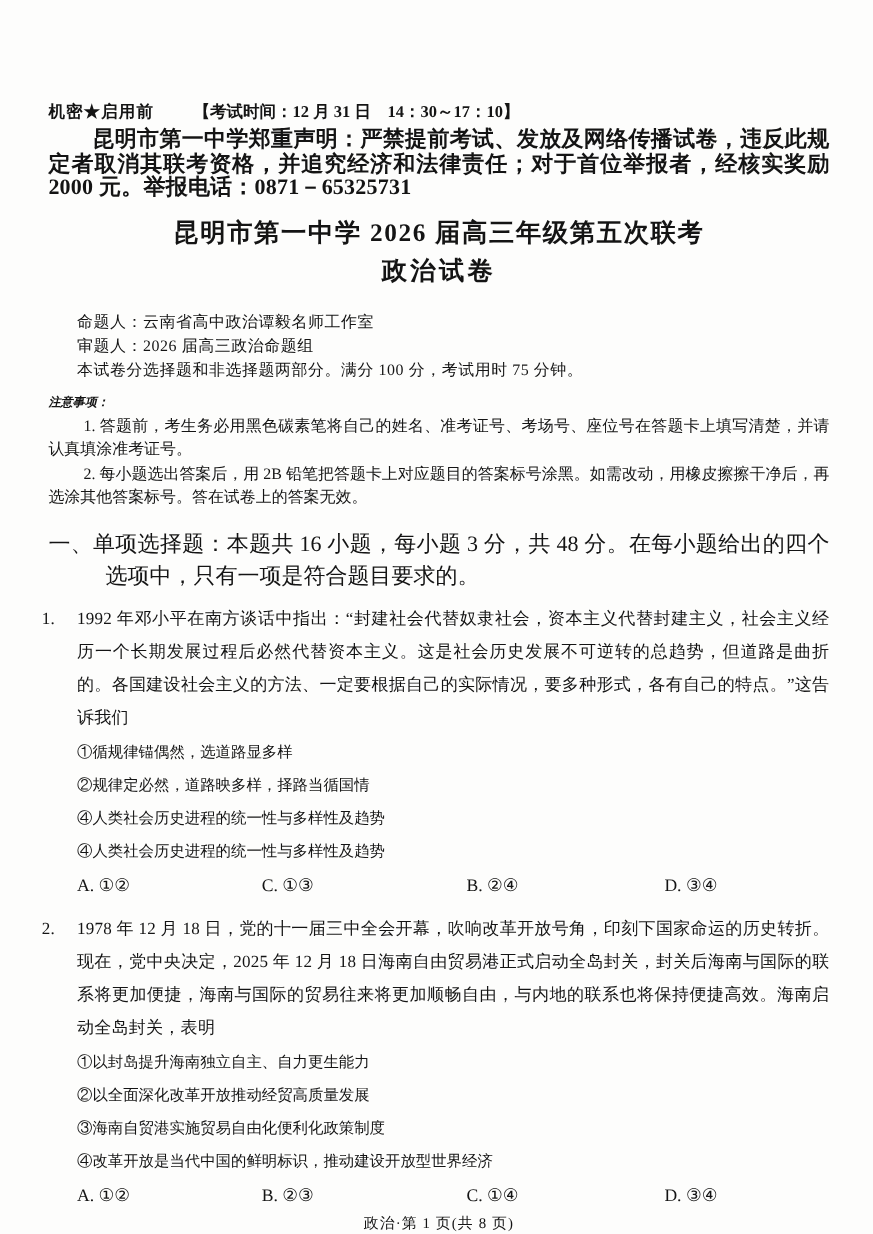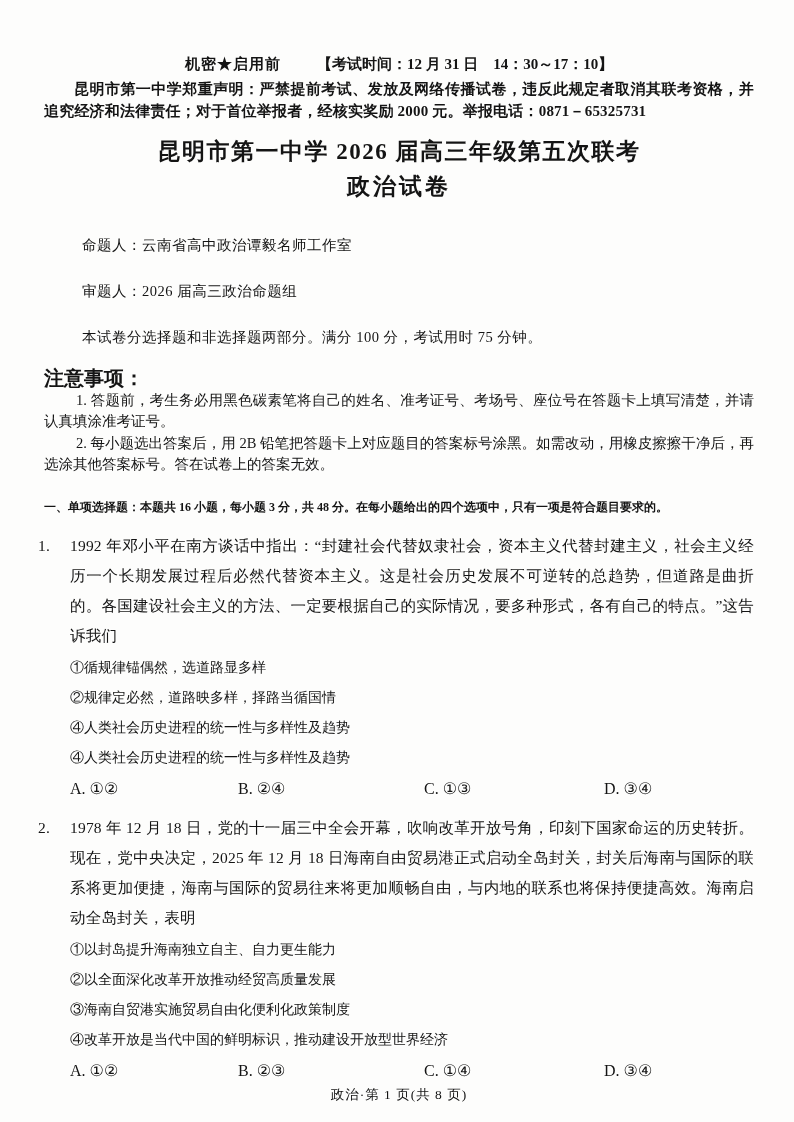--- a/index.html
+++ b/index.html
@@ -1,15 +1,15 @@
 <!DOCTYPE html>
 <html><head>
 <meta charset="utf-8">
 <style>
-  * { box-sizing: border-box; justify-content: center; }
+  * { box-sizing: border-box; }
   html, body { margin: 0; padding: 0; background: #ffffff; }
   .page {
     position: relative;
     width: 794px;
     height: 1122px;
     margin: 0 auto;
     background: #fdfdfc;
     color: #141414;
     font-family: "Liberation Serif", "DejaVu Serif", serif;
     padding: 92px 40px 42px 44px;
@@ -23,21 +23,21 @@
     align-items: baseline;
     font-size: 15px;
     font-weight: 700;
     line-height: 21px;
     white-space: nowrap;
   }
   .topline .secrecy { margin-right: 36px; letter-spacing: 1px; }
   
   .decl {
     margin: 4px 0 0;
-    font-size: 15px;
+    font-size: 20px;
     line-height: 21.5px;
     text-indent: 2em;
     text-align: justify;
     font-weight: 600;
     letter-spacing: 0.2px;
   }
   
   .title {
     margin: 15px 0 0;
     text-align: center;
@@ -49,45 +49,46 @@
   .subtitle {
     margin: 5px 0 20px;
     text-align: center;
     font-size: 23px;
     font-weight: 700;
     letter-spacing: 3px;
     line-height: 30px;
   }
   
   .meta {
-    margin: 12px;
+    margin: 0;
     padding-left: 26px;
     font-size: 14.5px;
     line-height: 22px;
     letter-spacing: 0.5px;
   }
   
   .notice-head {
     margin: 8px 0 2px;
-    font-size: 20px;
+    font-size: 11px;
     font-weight: 700;
     line-height: 20px;
+    font-style: italic;
   }
   .notice-item {
     margin: 0 0 1px;
     font-size: 14.5px;
     line-height: 21px;
     text-indent: 2.2em;
     text-align: justify;
   }
   
   .section-head {
     margin: 17px 0 0;
-    font-size: 12px;
-    font-weight: 700;
+    font-size: 20px;
+    font-weight: 400;
     line-height: 29px;
     padding-left: 52px;
     text-indent: -52px;
     text-align: justify;
   }
   
   .question { margin-top: 9px; }
   .stem {
     position: relative;
     margin: 0;
@@ -155,22 +156,22 @@
       <span>1992 年邓小平在南方谈话中指出：“封建社会代替奴隶社会，资本主义代替封建主义，社会主义经历一个长期发展过程后必然代替资本主义。这是社会历史发展不可逆转的总趋势，但道路是曲折的。各国建设社会主义的方法、一定要根据自己的实际情况，要多种形式，各有自己的特点。”这告诉我们</span>
     </p>
     <ul class="statements">
       <li>①循规律锚偶然，选道路显多样</li>
       <li>②规律定必然，道路映多样，择路当循国情</li>
       <li>④人类社会历史进程的统一性与多样性及趋势</li>
       <li>④人类社会历史进程的统一性与多样性及趋势</li>
     </ul>
     <div class="choices">
       <span>A. ①②</span>
+      <span>C. ①③</span>
       <span>B. ②④</span>
-      <span>C. ①③</span>
       <span>D. ③④</span>
     </div>
   </div>
 
   <div class="question">
     <p class="stem">
       <span class="qnum">2.</span>
       <span>1978 年 12 月 18 日，党的十一届三中全会开幕，吹响改革开放号角，印刻下国家命运的历史转折。现在，党中央决定，2025 年 12 月 18 日海南自由贸易港正式启动全岛封关，封关后海南与国际的联系将更加便捷，海南与国际的贸易往来将更加顺畅自由，与内地的联系也将保持便捷高效。海南启动全岛封关，表明</span>
     </p>
     <ul class="statements">

